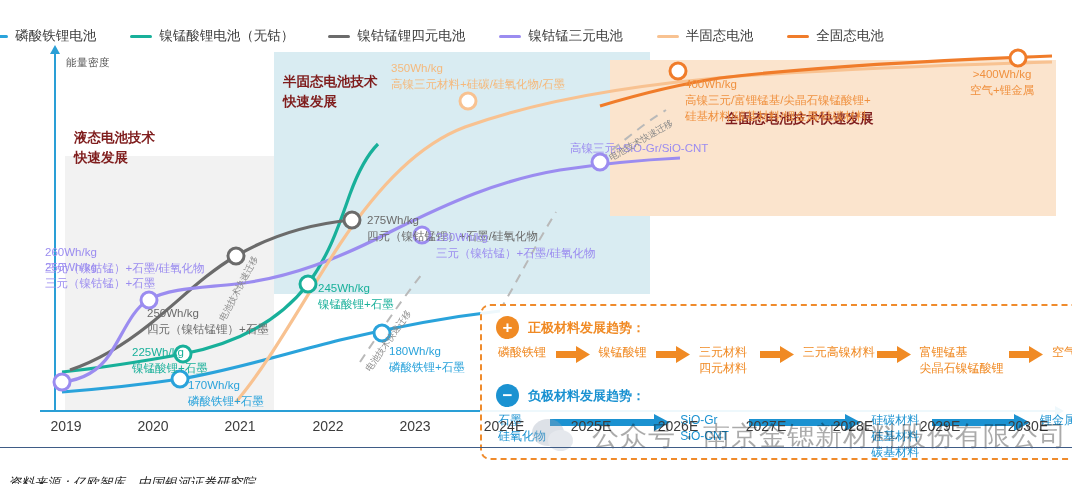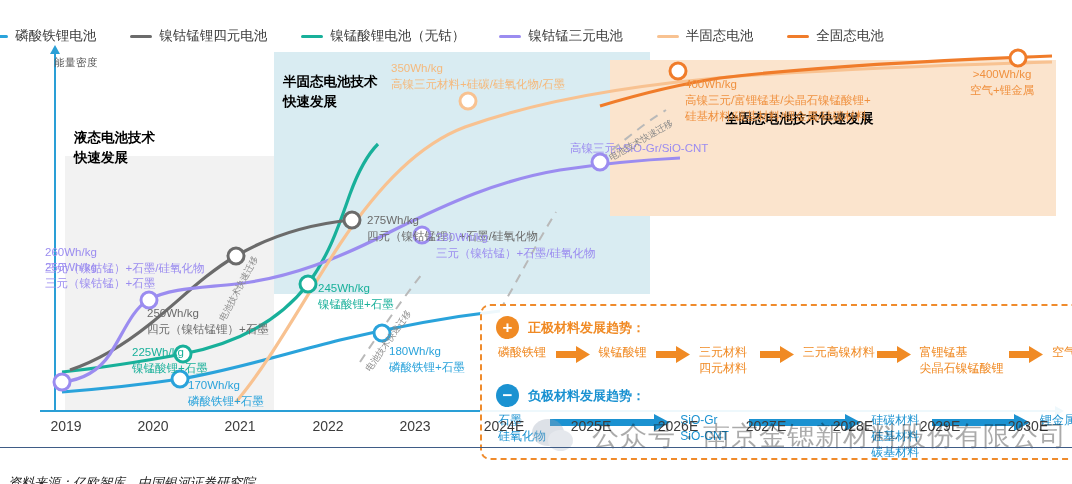--- a/index.html
+++ b/index.html
@@ -20,31 +20,31 @@
 
   
   .plot{position:absolute;left:40px;top:52px;width:1016px;height:360px;}
 
   
   .band{position:absolute;top:0;}
   .band-liquid{left:25px;width:209px;top:104px;height:256px;background:#f2f2f2;}
   .band-semi{left:234px;width:376px;top:0px;height:242px;background:#d9ecf2;}
   .band-solid{left:570px;width:446px;top:8px;height:156px;background:#fbe4cd;}
 
-  .band-label{position:absolute;font-size:13.5px;font-weight:bold;color:#000000;line-height:1.45;}
+  .band-label{position:absolute;font-size:13.5px;font-weight:bold;color:#7f1d1d;line-height:1.45;}
   .bl-liquid{left:34px;top:76px;}
   .bl-semi{left:243px;top:20px;}
   .bl-solid{left:685px;top:57px;}
 
   
   .yaxis{position:absolute;left:14px;top:0px;width:2px;height:360px;background:#2a9fd6;}
   .yaxis:before{content:"";position:absolute;left:-4px;top:-7px;
       border-left:5px solid transparent;border-right:5px solid transparent;
       border-bottom:9px solid #2a9fd6;}
-  .ylabel{position:absolute;left:14px;top:4px;font-size:10.5px;color:#555;letter-spacing:.5px;}
+  .ylabel{position:absolute;left:26px;top:4px;font-size:10.5px;color:#555;letter-spacing:.5px;}
 
   
   .xaxis{position:absolute;left:0px;top:358px;width:1016px;height:2px;background:#2a9fd6;}
   .xaxis:after{content:"";position:absolute;right:-8px;top:-4px;
       border-top:5px solid transparent;border-bottom:5px solid transparent;
       border-left:9px solid #2a9fd6;}
   .xticks{position:absolute;left:40px;top:418px;width:1016px;height:20px;}
   .xtick{position:absolute;font-size:14px;color:#3c3c3c;transform:translateX(-50%);white-space:nowrap;}
 
   
@@ -100,26 +100,26 @@
 <body>
 
 <div id="root">
 
   <div class="legend">
     <div class="leg-item">
       <span class="leg-line" style="background:#2aa3db"></span>
       <span class="leg-lab">磷酸铁锂电池</span>
     </div>
     <div class="leg-item">
+      <span class="leg-line" style="background:#18b09a"></span>
+      <span class="leg-lab">镍锰酸锂电池（无钴）</span>
+    </div>
+    <div class="leg-item">
       <span class="leg-line" style="background:#6b6b6b"></span>
       <span class="leg-lab">镍钴锰锂四元电池</span>
-    </div>
-    <div class="leg-item">
-      <span class="leg-line" style="background:#18b09a"></span>
-      <span class="leg-lab">镍锰酸锂电池（无钴）</span>
     </div>
     <div class="leg-item">
       <span class="leg-line" style="background:#9b8cf0"></span>
       <span class="leg-lab">镍钴锰三元电池</span>
     </div>
     <div class="leg-item">
       <span class="leg-line" style="background:#f8c291"></span>
       <span class="leg-lab">半固态电池</span>
     </div>
     <div class="leg-item">

